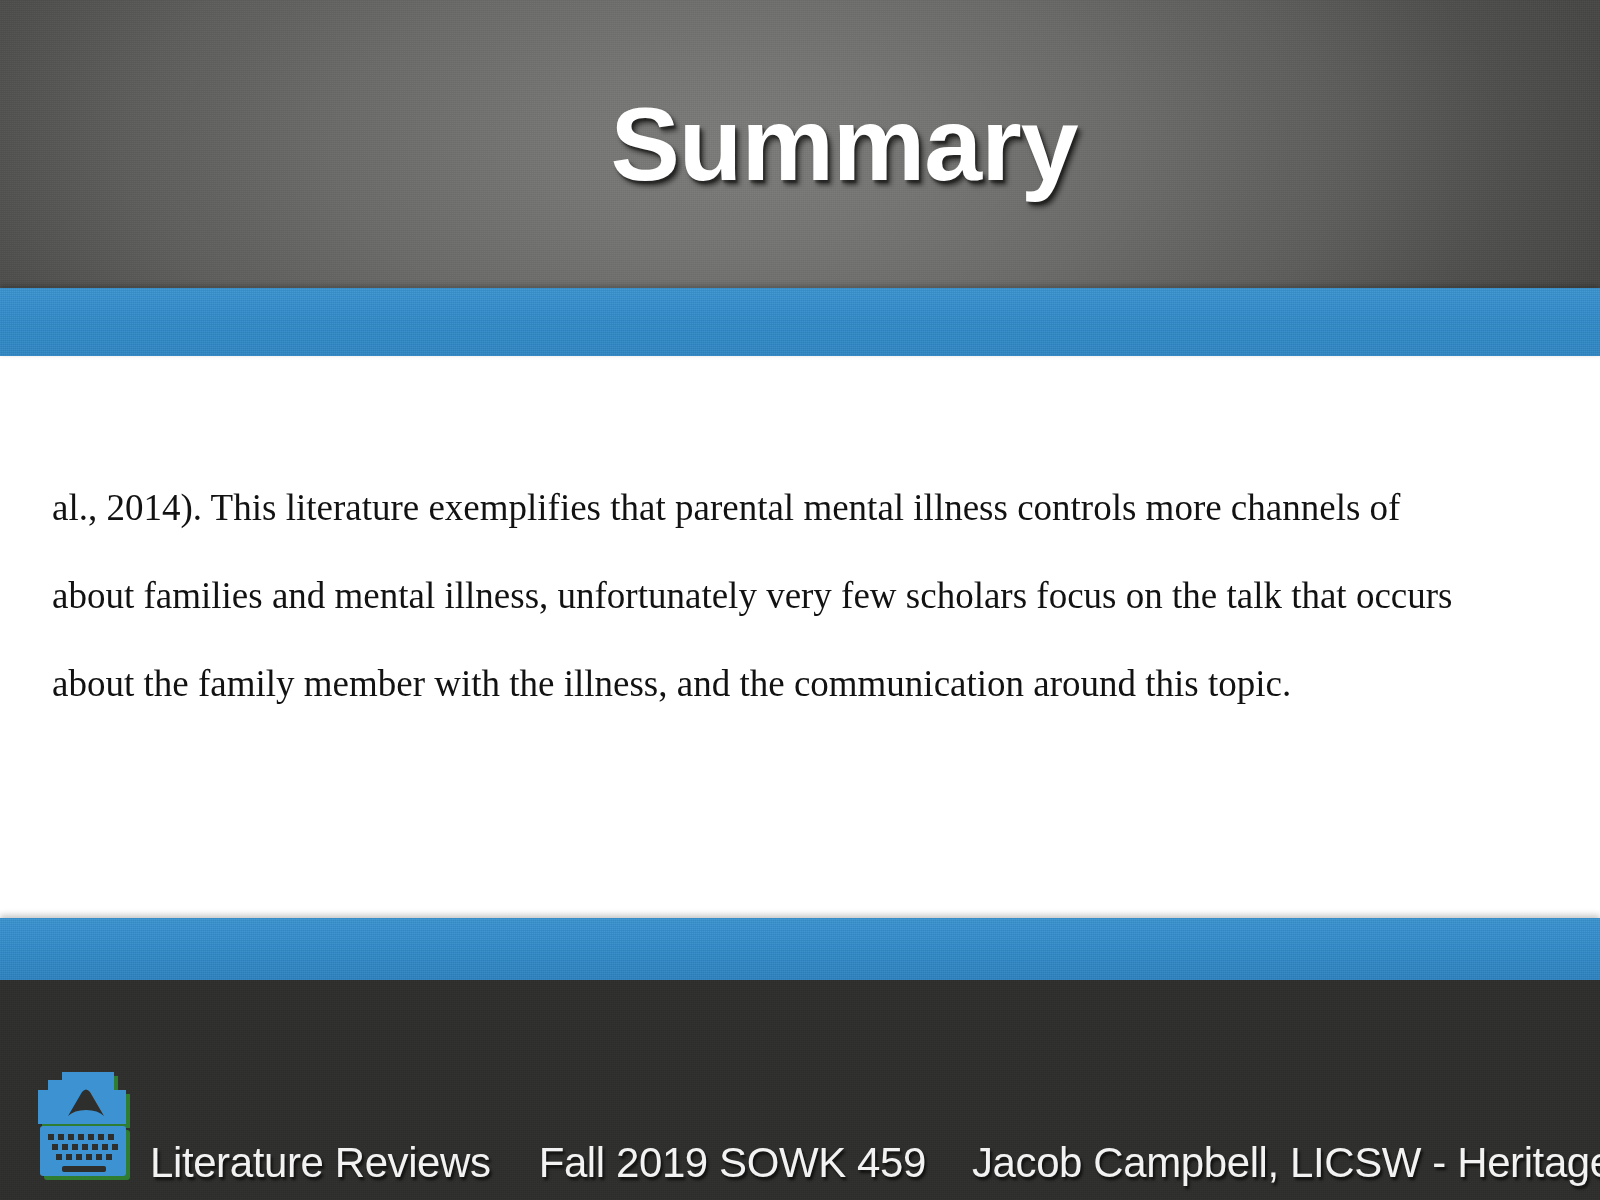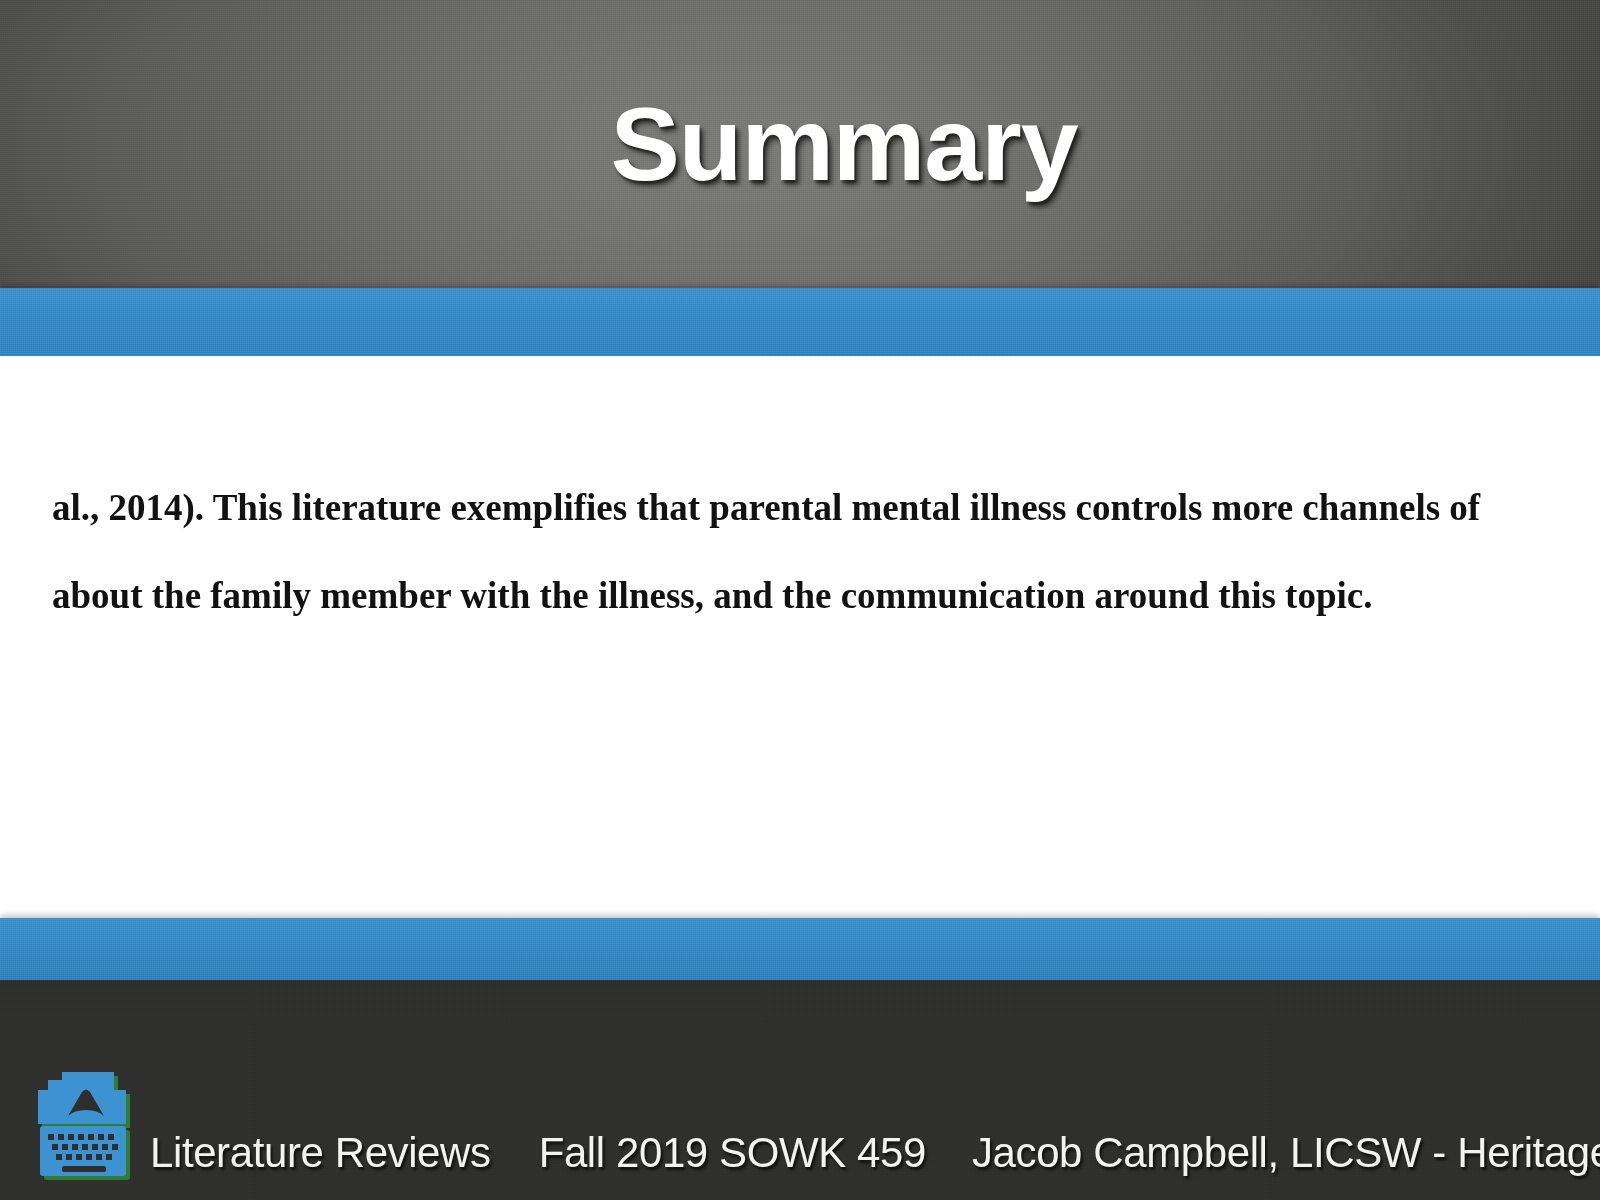--- a/index.html
+++ b/index.html
@@ -107,21 +107,20 @@
 
   .body-text {
     position: absolute;
     left: 52px;
     top: 108px;
     width: 1500px;
     font-family: "Liberation Serif", "DejaVu Serif", serif;
     color: #121212;
     font-size: 37px;
     line-height: 88px;
-    font-weight: bold;
   }
   .body-line {
     white-space: nowrap;
     display: block;
   }
 
   
   .footer {
     position: absolute;
     left: 0;
@@ -152,21 +151,21 @@
   .footer-logo svg { display: block; width: 100%; height: 100%; }
 
   .footer-bar {
     position: absolute;
     left: 150px;
     top: 1118px;
     width: 1450px;
     height: 70px;
     z-index: 4;
     display: flex;
-    align-items: center;
+    align-items: flex-end;
     white-space: nowrap;
   }
   .footer-text {
     color: #f2f2f2;
     font-size: 42px;
     font-weight: normal;
     letter-spacing: -0.4px;
     text-shadow: 2px 3px 3px rgba(0,0,0,0.7);
     line-height: 50px;
   }
@@ -179,20 +178,21 @@
 <div class="slide">
 
   <div class="header"></div>
   <div class="slide-title">Summary</div>
 
   <div class="band band-top"></div>
 
   <div class="content">
     <div class="body-text">
       <span class="body-line">al., 2014). This literature exemplifies that parental mental illness controls more channels of</span>
+      <span class="body-line">about families and mental illness, unfortunately very few scholars focus on the talk that occurs</span>
       <span class="body-line">about the family member with the illness, and the communication around this topic.</span>
     </div>
   </div>
 
   <div class="band band-bottom"></div>
 
   <div class="footer"></div>
 
   <div class="footer-logo">
     <svg viewBox="0 0 116 124" xmlns="http://www.w3.org/2000/svg" aria-hidden="true">

